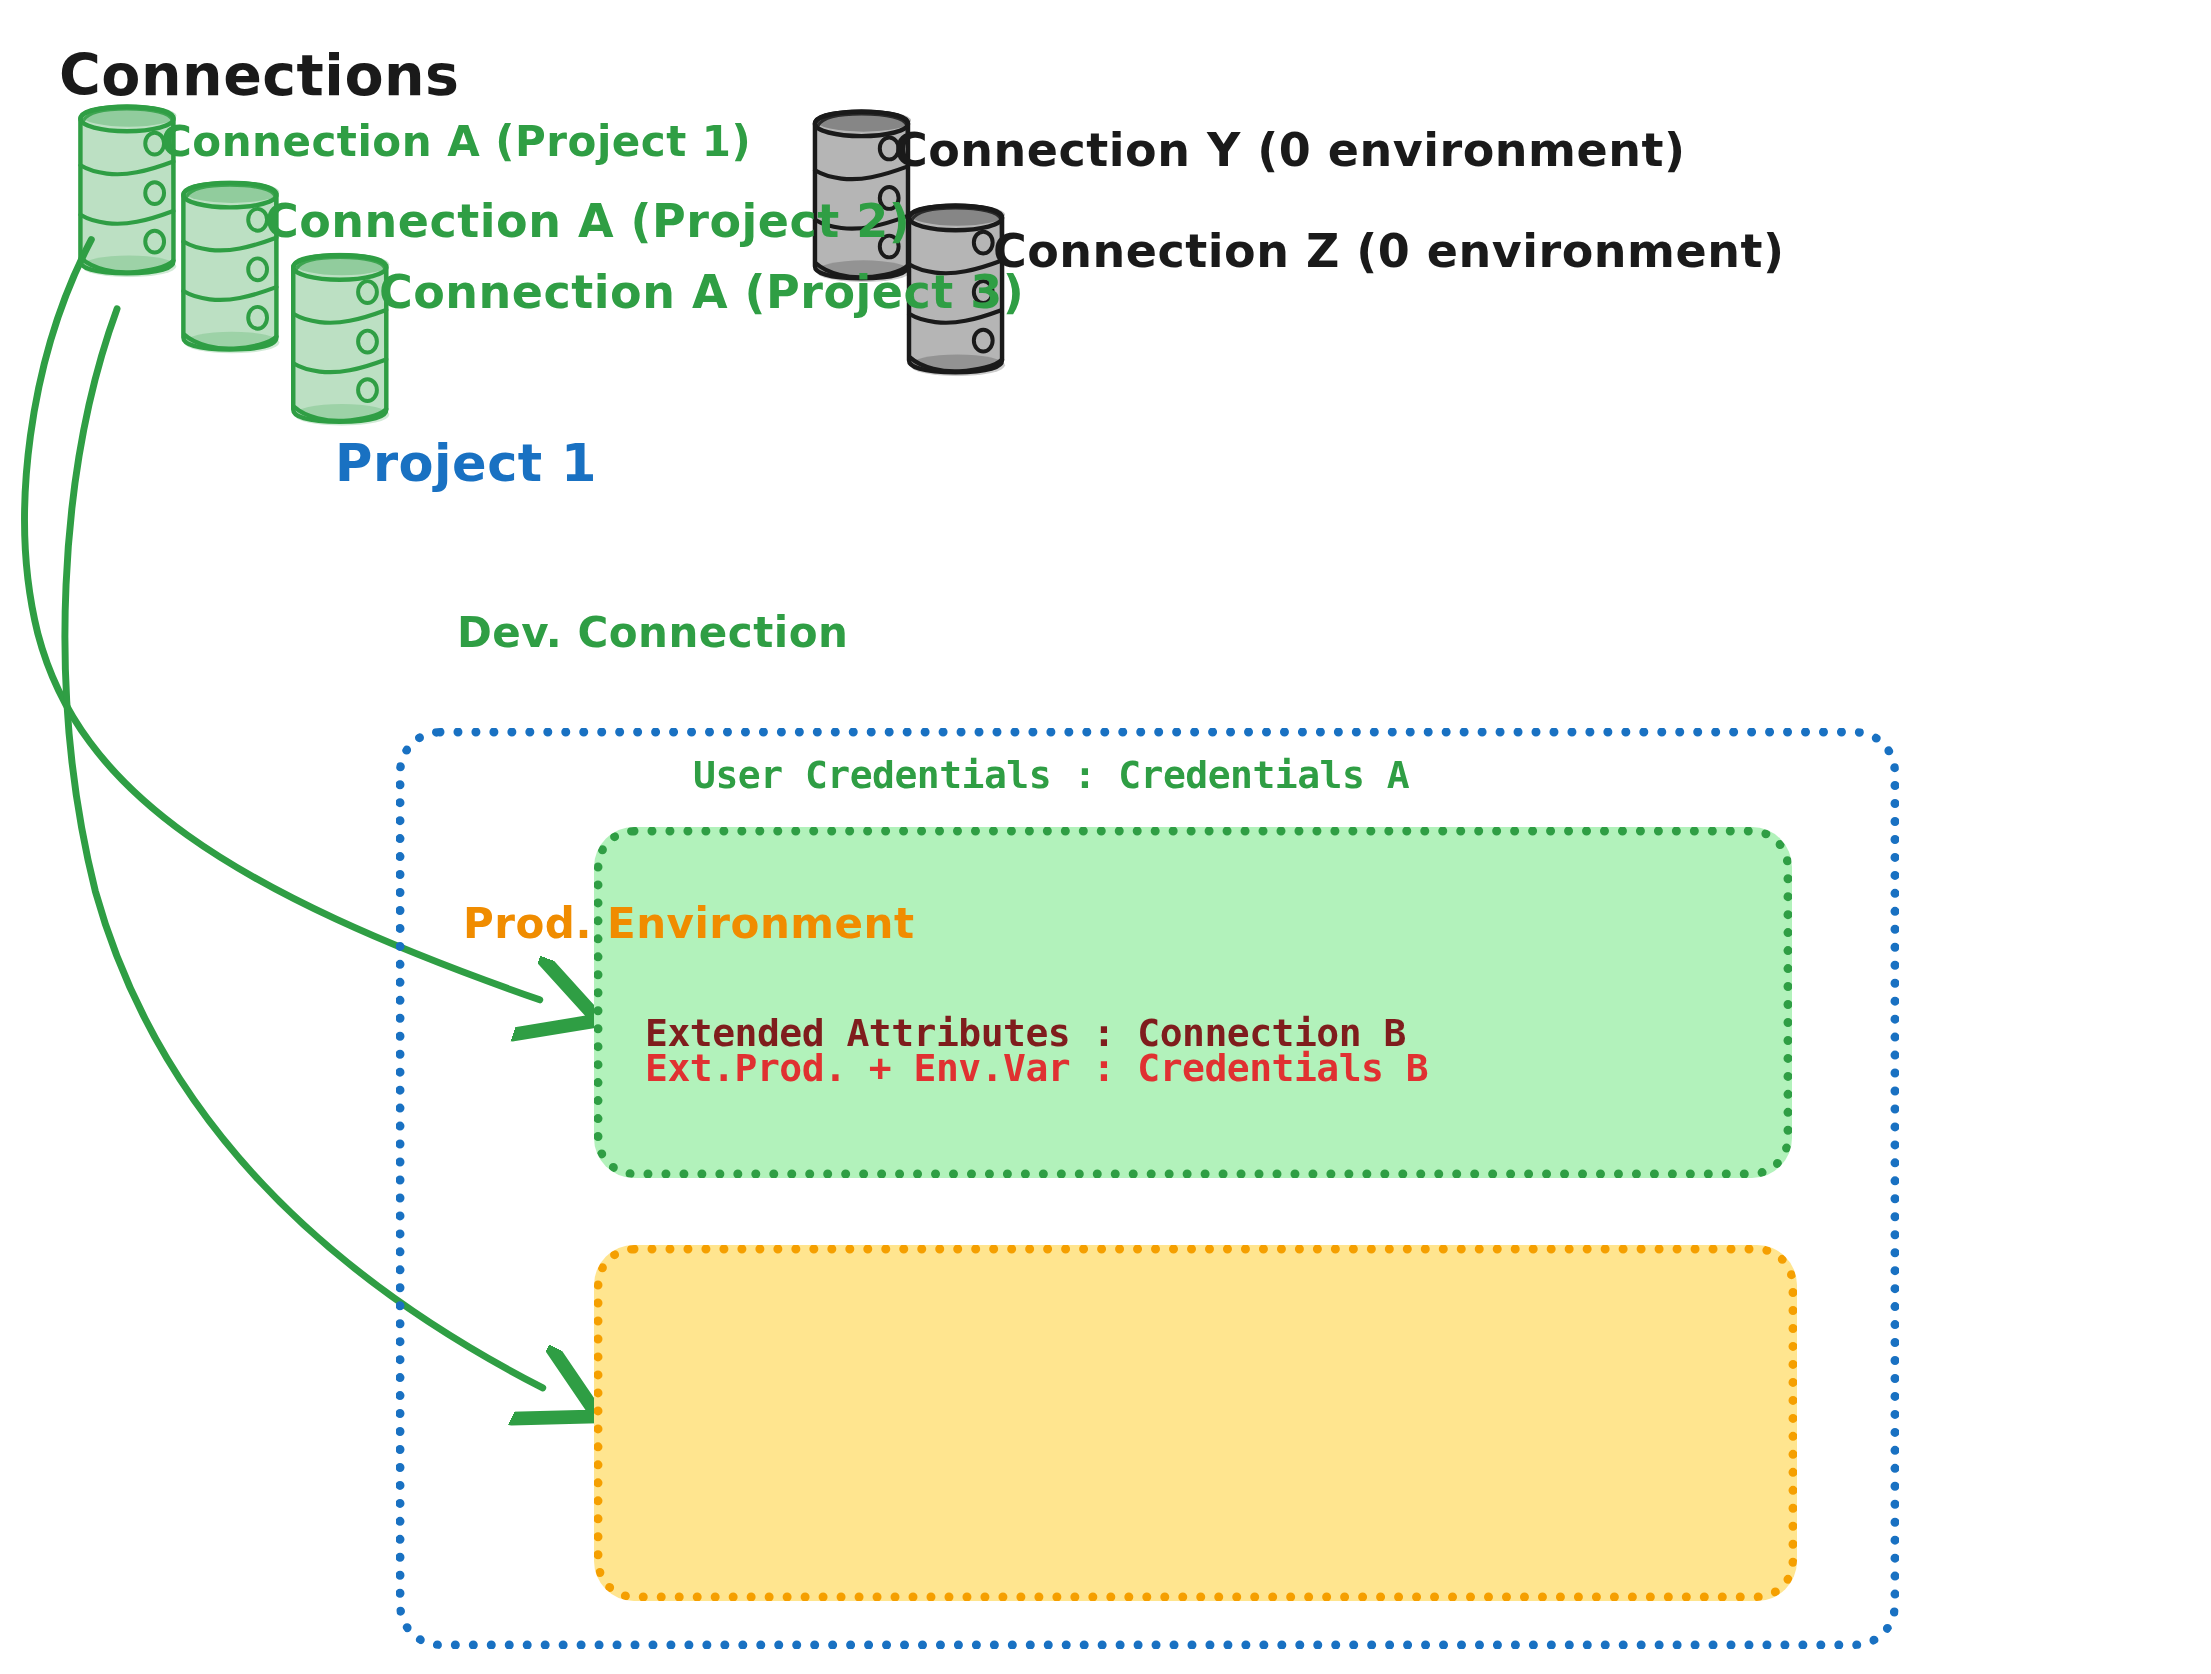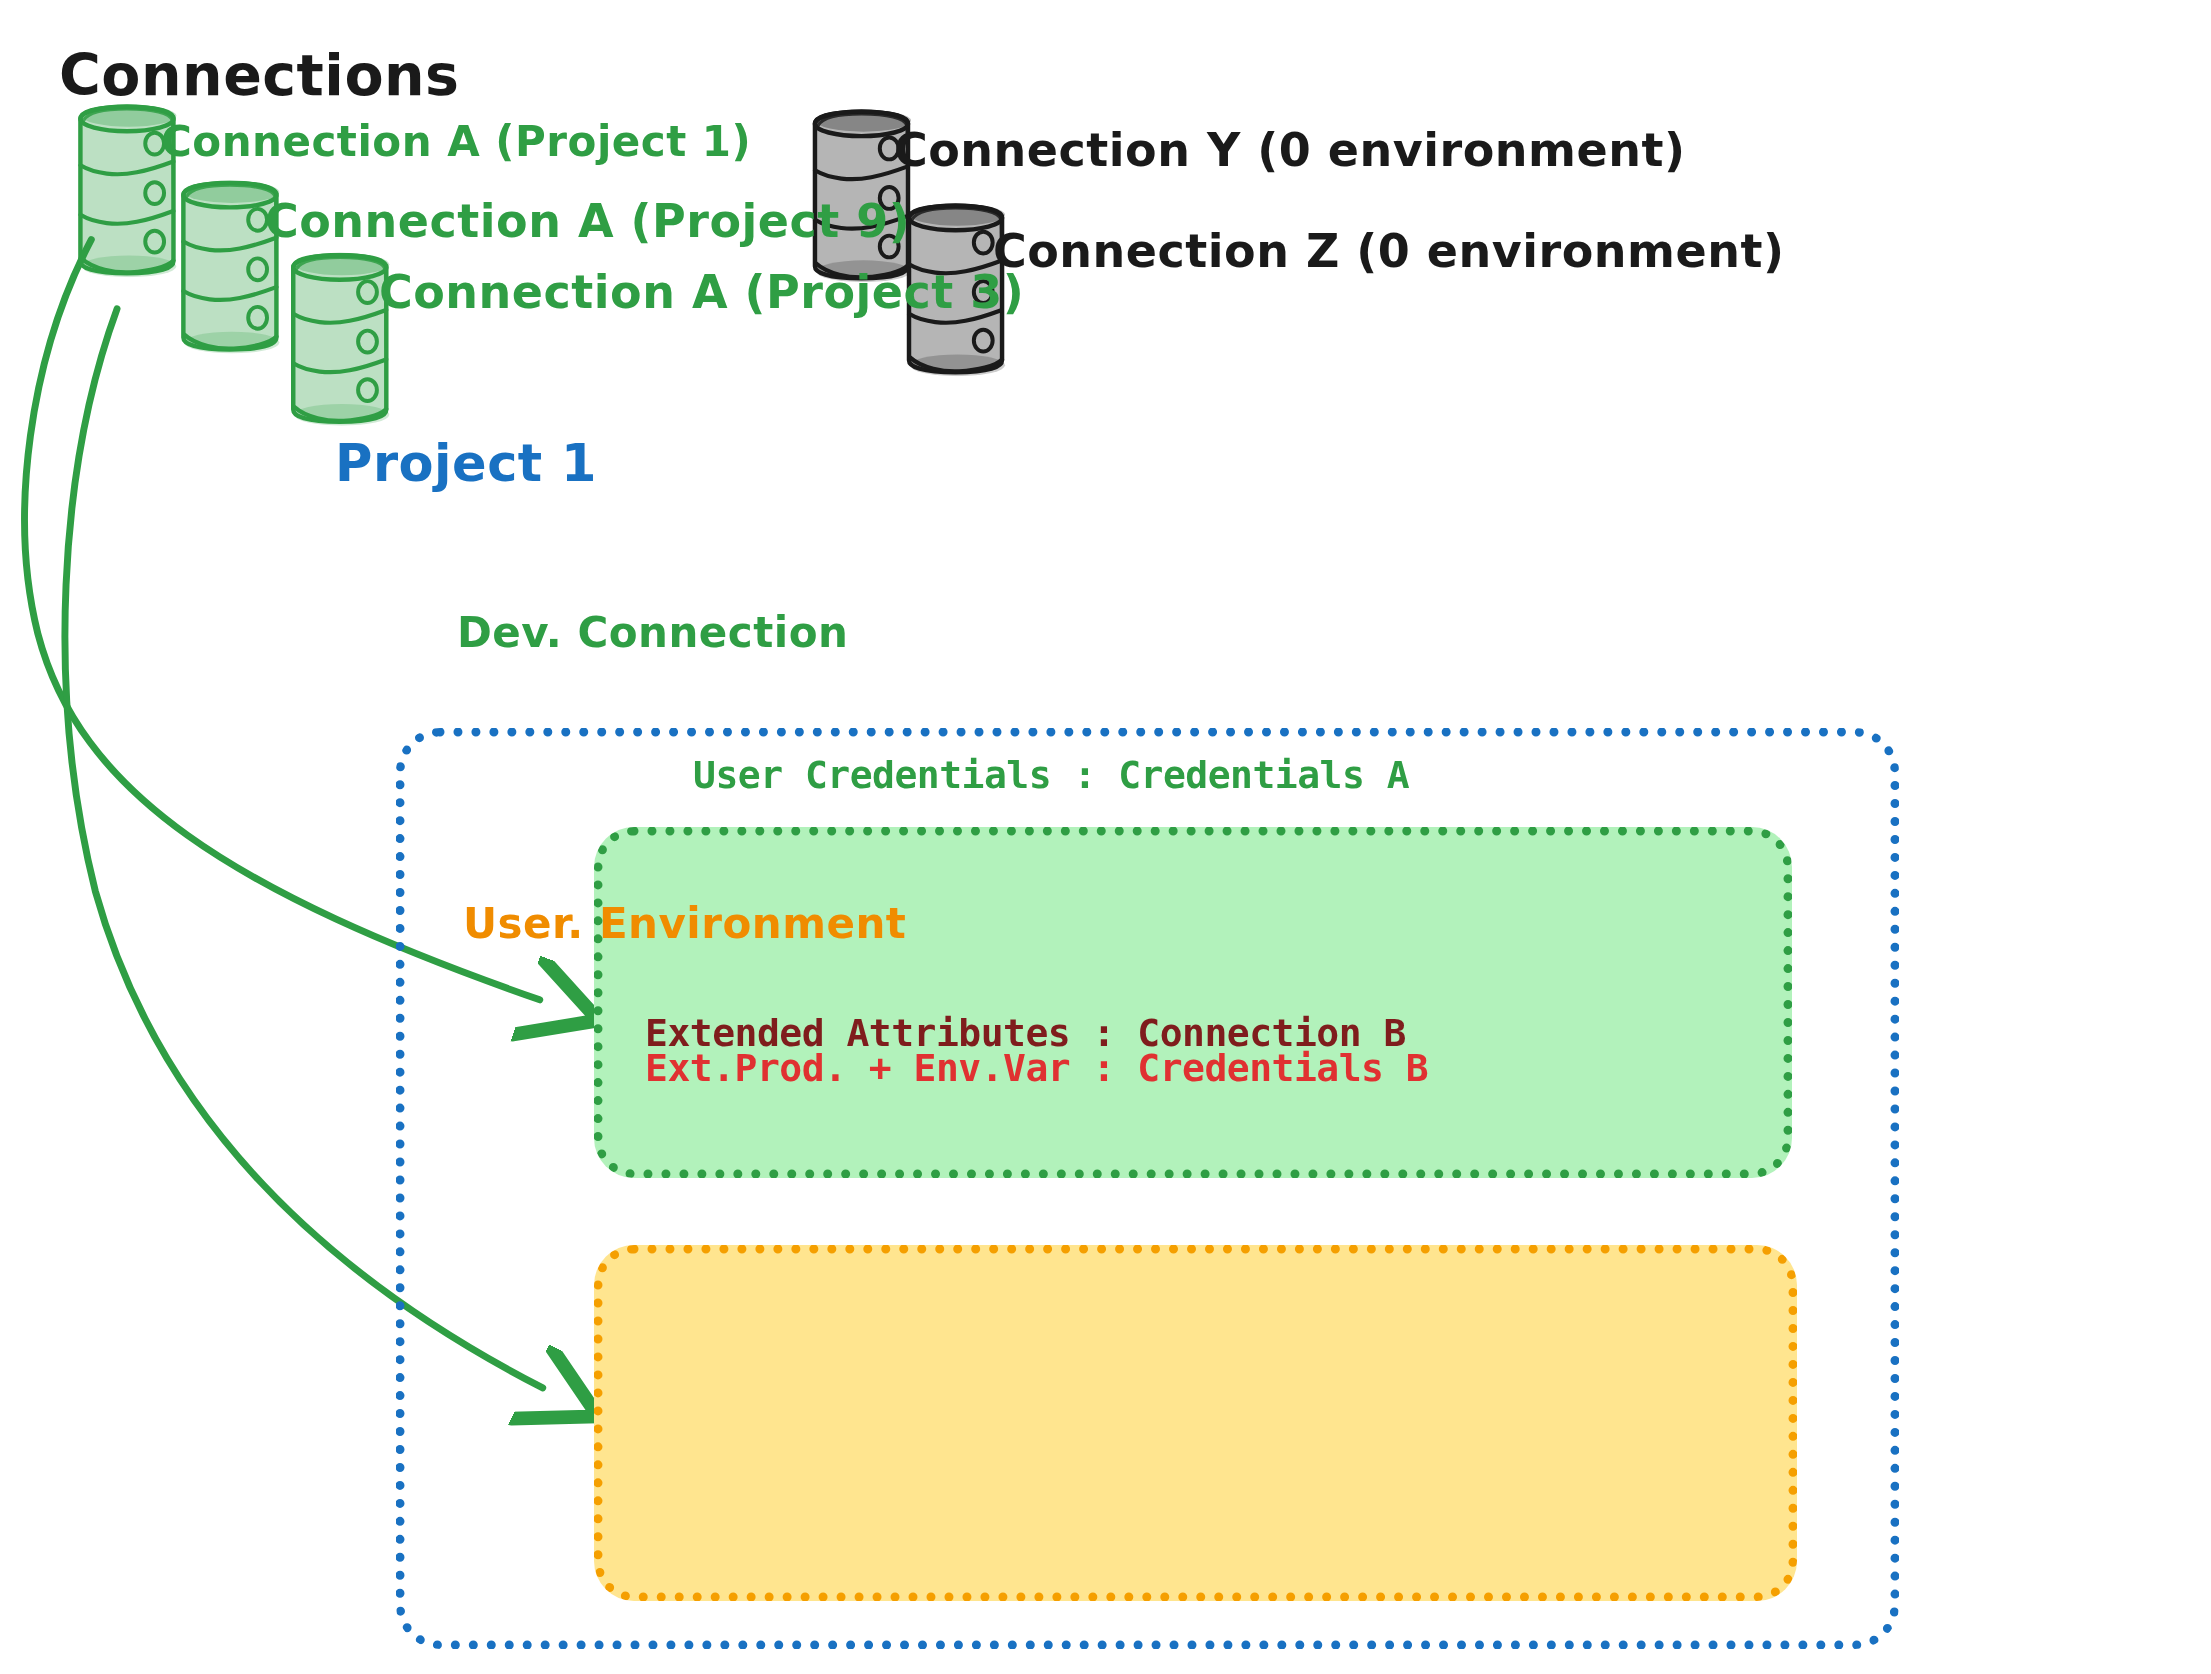--- a/index.html
+++ b/index.html
@@ -153,29 +153,29 @@
   </svg>
 
   <div id="project-box"></div>
 
   <div id="dev-env-box" class="envbox"></div>
   <div id="prod-env-box" class="envbox"></div>
 
   <div class="txt hand" id="title-connections">Connections</div>
 
   <div class="txt hand" id="label-conn-a1">Connection A (Project 1)</div>
-  <div class="txt hand" id="label-conn-a2">Connection A (Project 9)</div>
+  <div class="txt hand" id="label-conn-a2">Connection A (Project 2)</div>
   <div class="txt hand" id="label-conn-a3">Connection A (Project 3)</div>
 
   <div class="txt hand" id="label-conn-y">Connection Y (0 environment)</div>
   <div class="txt hand" id="label-conn-z">Connection Z (0 environment)</div>
 
   <div class="txt hand" id="title-project">Project 1</div>
 
   <div class="txt hand" id="label-dev-env">Dev. Connection</div>
   <div class="txt mono" id="dev-cred">User Credentials : Credentials A</div>
 
-  <div class="txt hand" id="label-prod-env">User. Environment</div>
+  <div class="txt hand" id="label-prod-env">Prod. Environment</div>
   <div class="txt mono" id="prod-line1">Extended Attributes : Connection B</div>
   <div class="txt mono" id="prod-line2">Ext.Prod. + Env.Var : Credentials B</div>
 
 </div>
 
 
 </body></html>

